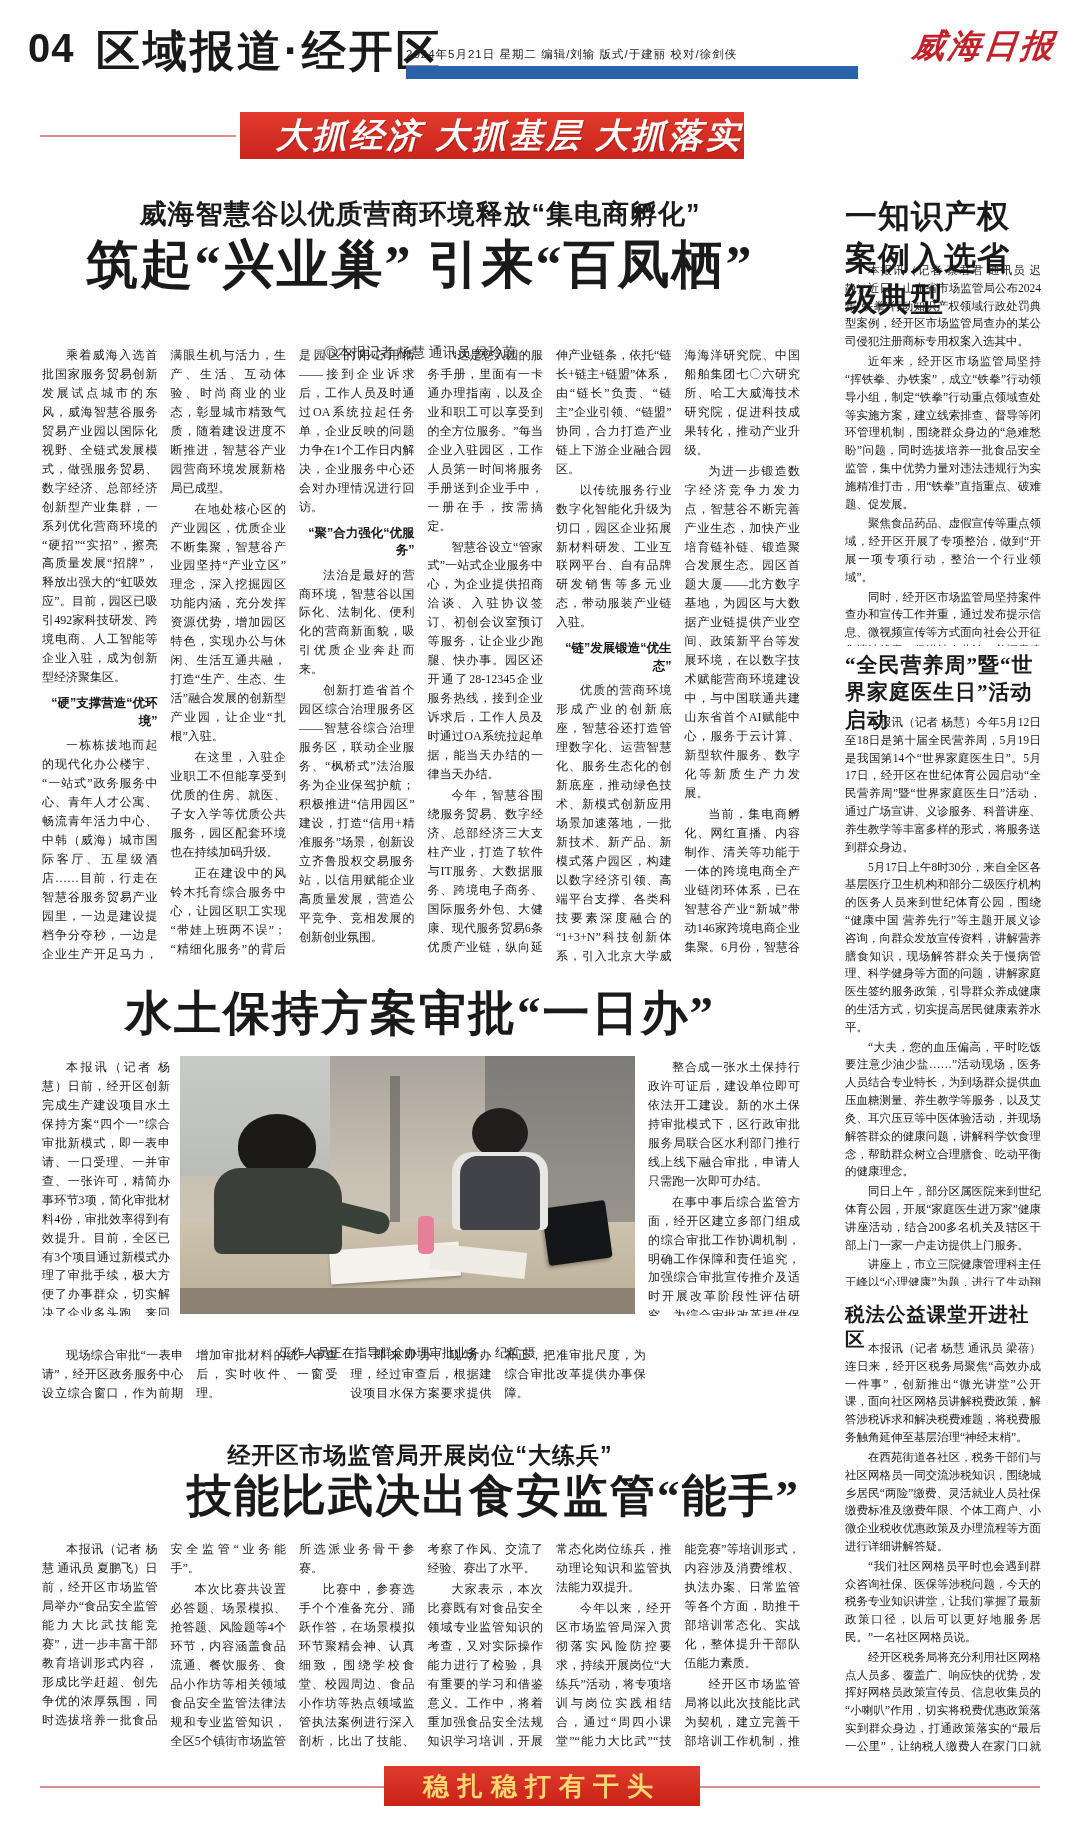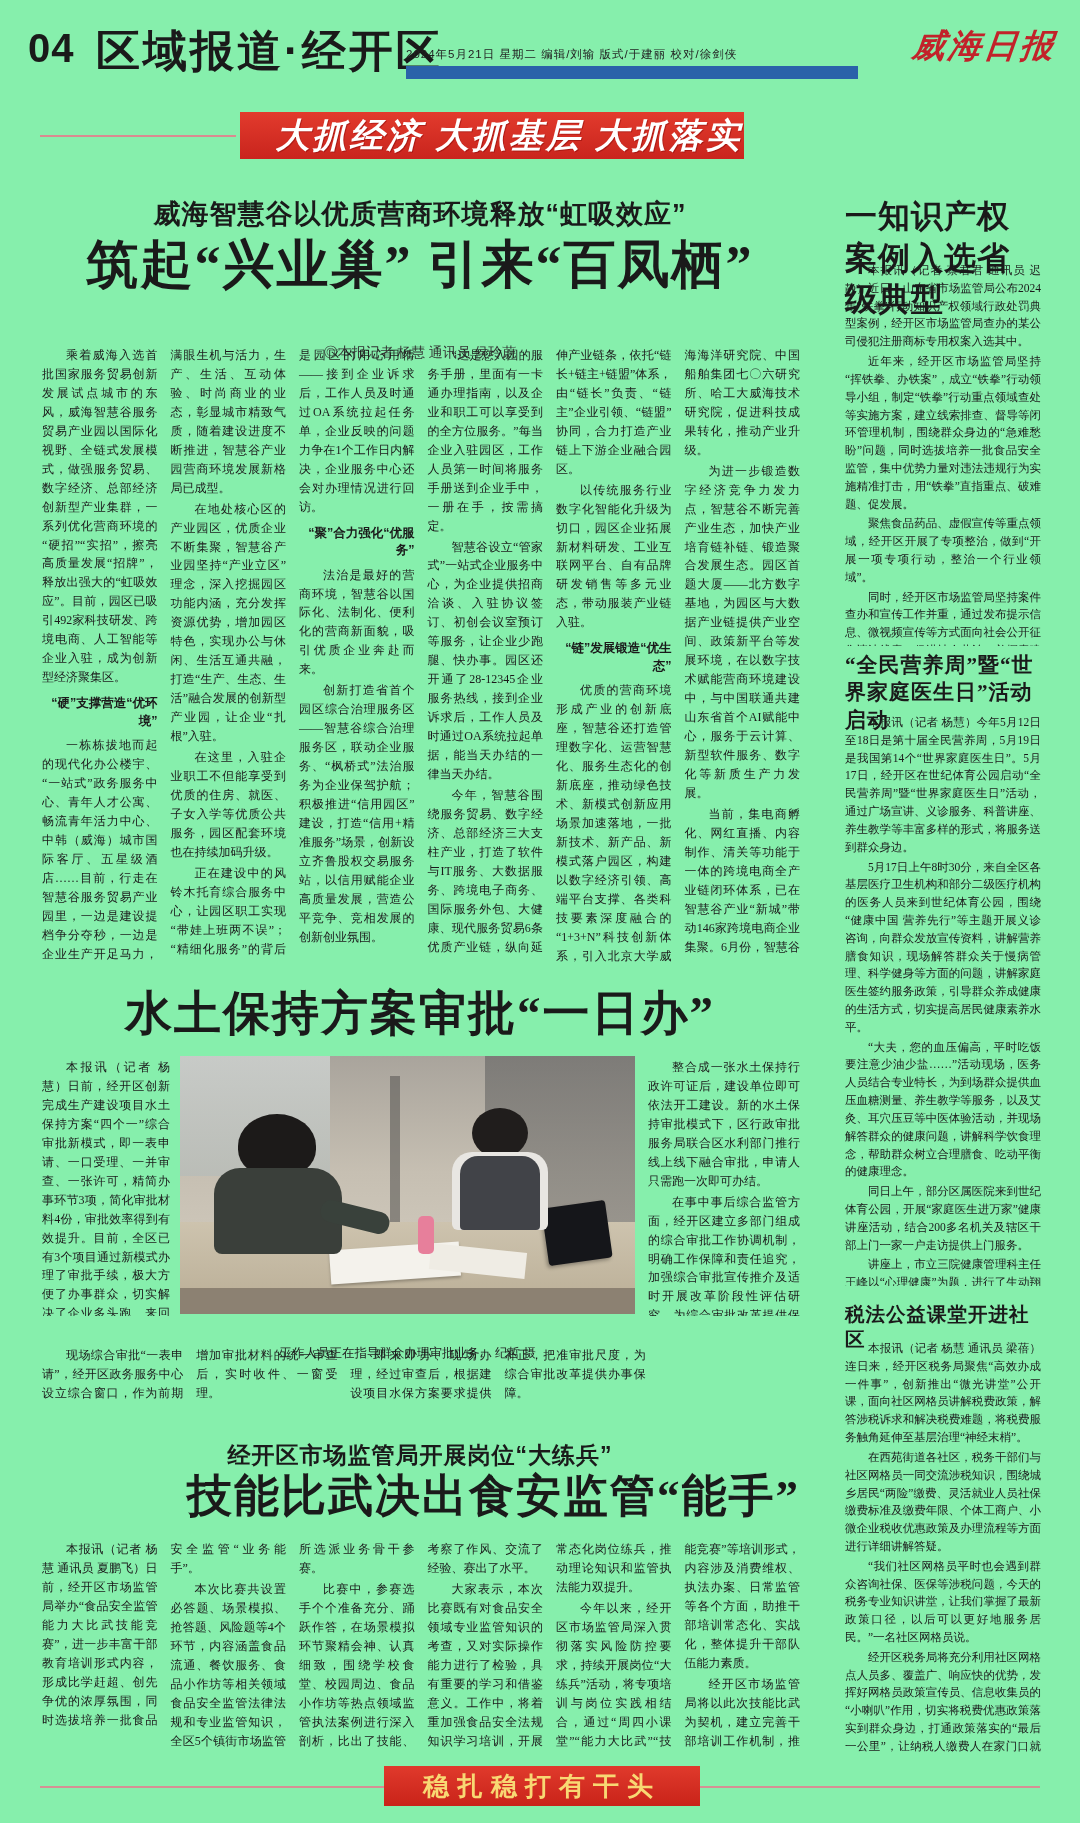--- a/index.html
+++ b/index.html
@@ -1,16 +1,16 @@
 <!DOCTYPE html>
 <html lang="zh"><head>
 <meta charset="utf-8">
 <style>
   html,body{margin:0;padding:0;background:#e8e8e8;}
-  .sheet{position:relative;width:1080px;height:1823px;background:#86efac;margin:0 auto;
+  .sheet{position:relative;width:1080px;height:1823px;background:#ffffff;margin:0 auto;
          font-family:"Liberation Serif",serif;color:#1a1a1a;overflow:hidden;}
   .abs{position:absolute;}
 
   
   #page-no{left:28px;top:26px;font-family:"Liberation Sans",sans-serif;font-weight:bold;font-size:40px;letter-spacing:1px;}
   #section-title{left:96px;top:22px;font-family:"Liberation Sans",sans-serif;font-weight:bold;font-size:44px;letter-spacing:3px;}
   #dateline{left:406px;top:47px;font-family:"Liberation Sans",sans-serif;font-size:11.5px;color:#222;letter-spacing:1px;}
   #header-bar{left:406px;top:66px;width:452px;height:13px;background:#2a62a9;}
   #masthead{right:24px;top:24px;font-size:33px;font-weight:bold;font-style:italic;color:#c2222a;
             letter-spacing:3px;transform:skewX(-6deg);}
@@ -89,21 +89,21 @@
   <div class="abs" id="section-title">区域报道·经开区</div>
   <div class="abs" id="dateline">2024年5月21日  星期二   编辑/刘输  版式/于建丽  校对/徐剑侠</div>
   <div class="abs" id="header-bar"></div>
   <div class="abs" id="masthead">威海日报</div>
 
   <div class="abs" id="banner-line-left"></div>
   <div class="abs" id="slogan-banner">
     <span>大抓经济 大抓基层 大抓落实</span>
   </div>
 
-  <div class="abs" id="main-kicker">威海智慧谷以优质营商环境释放“虹吸效应”</div>
+  <div class="abs" id="main-kicker">威海智慧谷以优质营商环境释放“集电商孵化”</div>
   <div class="abs" id="main-headline">筑起“兴业巢” 引来“百凤栖”</div>
   <div class="abs" id="main-byline">◎本报记者 杨慧 通讯员 侯玲蔚</div>
   <div class="abs" id="main-body">
       <p class="para">乘着威海入选首批国家服务贸易创新发展试点城市的东风，威海智慧谷服务贸易产业园以国际化视野、全链式发展模式，做强服务贸易、数字经济、总部经济创新型产业集群，一系列优化营商环境的“硬招”“实招”，擦亮高质量发展“招牌”，释放出强大的“虹吸效应”。目前，园区已吸引492家科技研发、跨境电商、人工智能等企业入驻，成为创新型经济聚集区。</p>
       <p class="sub-head">“硬”支撑营造“优环境”</p>
       <p class="para">一栋栋拔地而起的现代化办公楼宇、“一站式”政务服务中心、青年人才公寓、畅流青年活力中心、中韩（威海）城市国际客厅、五星级酒店……目前，行走在智慧谷服务贸易产业园里，一边是建设提档争分夺秒，一边是企业生产开足马力，满眼生机与活力，生产、生活、互动体验、时尚商业的业态，彰显城市精致气质，随着建设进度不断推进，智慧谷产业园营商环境发展新格局已成型。</p>
       <p class="para">在地处核心区的产业园区，优质企业不断集聚，智慧谷产业园坚持“产业立区”理念，深入挖掘园区功能内涵，充分发挥资源优势，增加园区特色，实现办公与休闲、生活互通共融，打造“生产、生态、生活”融合发展的创新型产业园，让企业“扎根”入驻。</p>
       <p class="para">在这里，入驻企业职工不但能享受到优质的住房、就医、子女入学等优质公共服务，园区配套环境也在持续加码升级。</p>
       <p class="para">正在建设中的风铃木托育综合服务中心，让园区职工实现“带娃上班两不误”；“精细化服务”的背后是园区的用心用情——接到企业诉求后，工作人员及时通过OA系统拉起任务单，企业反映的问题力争在1个工作日内解决，企业服务中心还会对办理情况进行回访。</p>
       <p class="sub-head">“聚”合力强化“优服务”</p>

